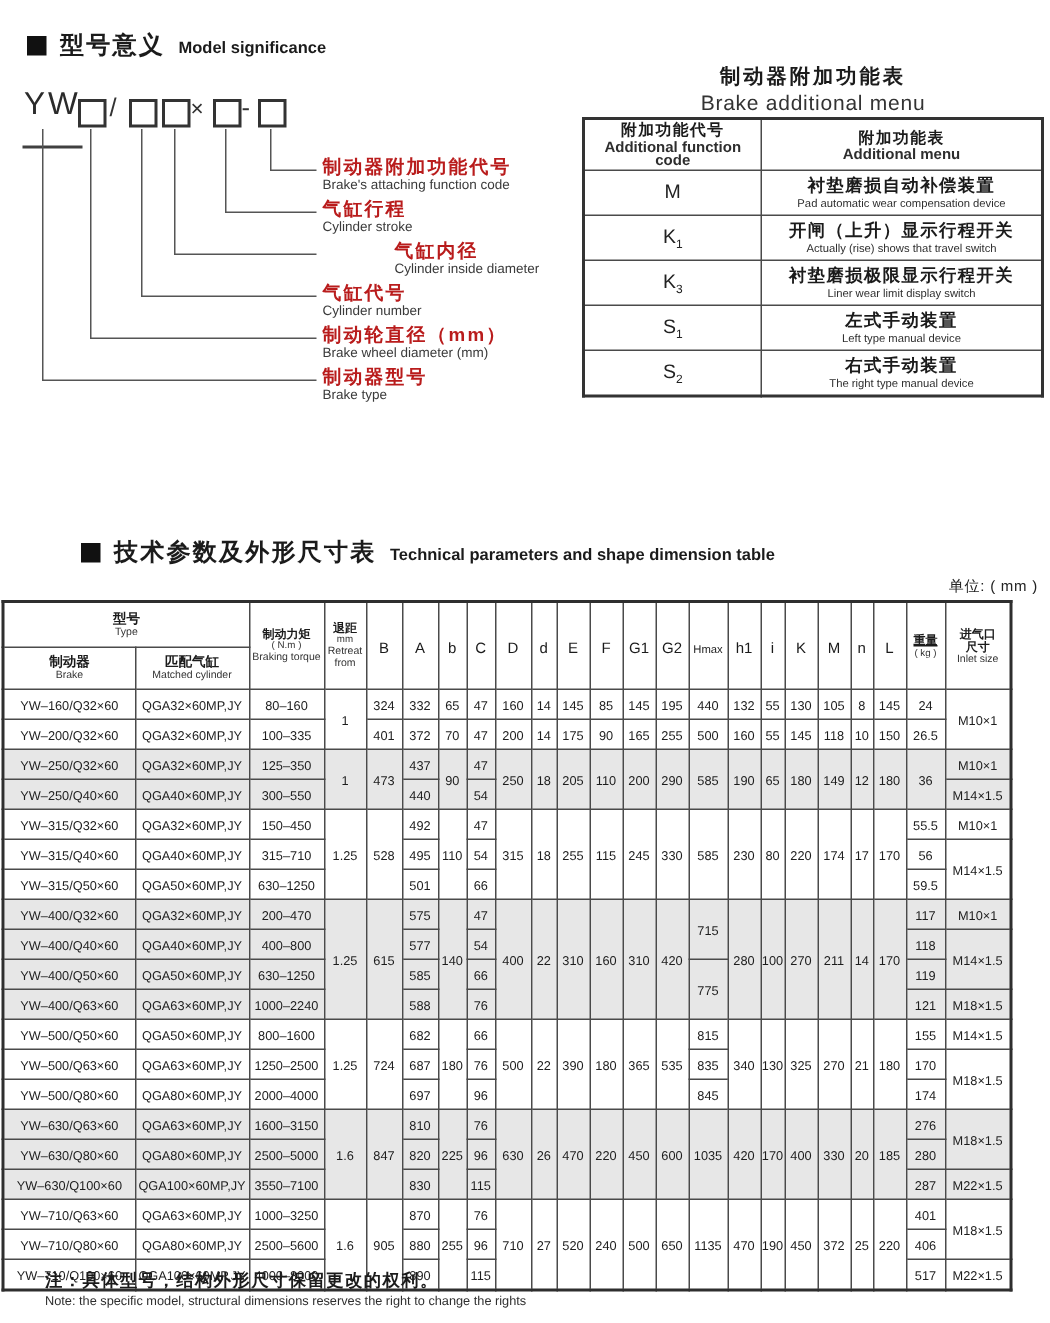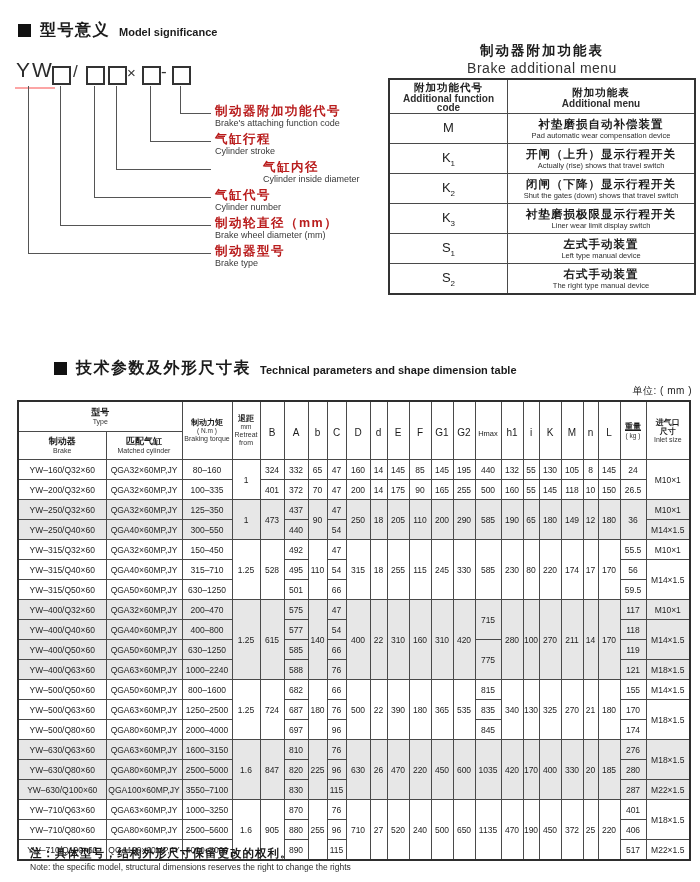--- a/index.html
+++ b/index.html
@@ -7,21 +7,21 @@
         font-family:"Liberation Sans","DejaVu Sans",sans-serif;color:#1b1b1b;}
 
   
   .sec-head{position:absolute;left:18px;display:flex;align-items:center;gap:9px;}
   .sec-bullet{width:13px;height:13px;background:#111;flex:0 0 auto;}
   .sec-zh{font-size:16px;font-weight:bold;letter-spacing:1.5px;white-space:nowrap;}
   .sec-en{font-size:11px;font-weight:bold;white-space:nowrap;padding-top:3px;}
 
   
   .yw{position:absolute;left:15px;top:58px;font-size:21px;letter-spacing:2px;color:#2b2b2b;
-      border-bottom:2px solid #fca5a5;padding:0 1px 5px 1px;}
+      border-bottom:2px solid #404040;padding:0 1px 15px 1px;}
   .cbox{position:absolute;top:66px;width:15px;height:15px;border:2px solid #333;background:#fff;}
   .csym{position:absolute;top:62px;font-size:17px;color:#333;}
   .conn{position:absolute;border-left:1.5px solid #555;border-bottom:1.5px solid #555;}
   .dlabel{position:absolute;left:215px;white-space:nowrap;}
   .dlabel .zh{font-size:12.5px;font-weight:bold;letter-spacing:1.5px;line-height:14px;color:#b91c1c;}
   .dlabel .en{font-size:9px;color:#3a3a3a;line-height:11px;}
 
   
   .fn-title-zh{position:absolute;left:388px;top:42px;width:308px;text-align:center;
                font-size:13.5px;font-weight:bold;letter-spacing:2px;}
@@ -36,21 +36,21 @@
   .fn-hen{font-size:10px;color:#2e2e2e;line-height:9px;}
   .fn-code{font-size:13px;color:#222;}
   .fn-code sub{font-size:8px;}
   .fn-zh{font-size:11.5px;font-weight:bold;line-height:13px;letter-spacing:1px;}
   .fn-en{font-size:7.5px;color:#2e2e2e;line-height:9px;}
 
   
   .unit{position:absolute;right:8px;top:384px;font-size:10px;color:#222;letter-spacing:0.5px;}
 
   
-  .tech{position:absolute;left:17px;top:400px;width:621px;border-collapse:collapse;
+  .tech{position:absolute;left:1px;top:400px;width:621px;border-collapse:collapse;
         table-layout:fixed;border:2px solid #2e2e2e;}
   .tech th,.tech td{border:1px solid #4a4a4a;text-align:center;vertical-align:middle;
         padding:0;overflow:hidden;white-space:nowrap;}
   .tech thead tr:first-child th{height:29px;}
   .tech thead tr:last-child th{height:27px;}
   .tech tbody td{height:19px;font-size:8.5px;color:#1d1d1d;}
   .tech thead th{font-weight:normal;background:#fff;}
   .hz{font-size:9px;font-weight:bold;line-height:11px;}
   .hz8{font-size:8px;font-weight:bold;line-height:9px;}
   .hs{font-size:6.5px;color:#333;line-height:8px;}
@@ -140,27 +140,20 @@
       <td>
         <div class="fn-zh">衬垫磨损自动补偿装置</div>
         <div class="fn-en">Pad automatic wear compensation device</div>
       </td>
     </tr>
     <tr>
       <td class="fn-code"><span>K</span><sub>1</sub></td>
       <td>
         <div class="fn-zh">开闸（上升）显示行程开关</div>
         <div class="fn-en">Actually (rise) shows that travel switch</div>
-      </td>
-    </tr>
-    <tr>
-      <td class="fn-code"><span>K</span><sub>2</sub></td>
-      <td>
-        <div class="fn-zh">闭闸（下降）显示行程开关</div>
-        <div class="fn-en">Shut the gates (down) shows that travel switch</div>
       </td>
     </tr>
     <tr>
       <td class="fn-code"><span>K</span><sub>3</sub></td>
       <td>
         <div class="fn-zh">衬垫磨损极限显示行程开关</div>
         <div class="fn-en">Liner wear limit display switch</div>
       </td>
     </tr>
     <tr>

